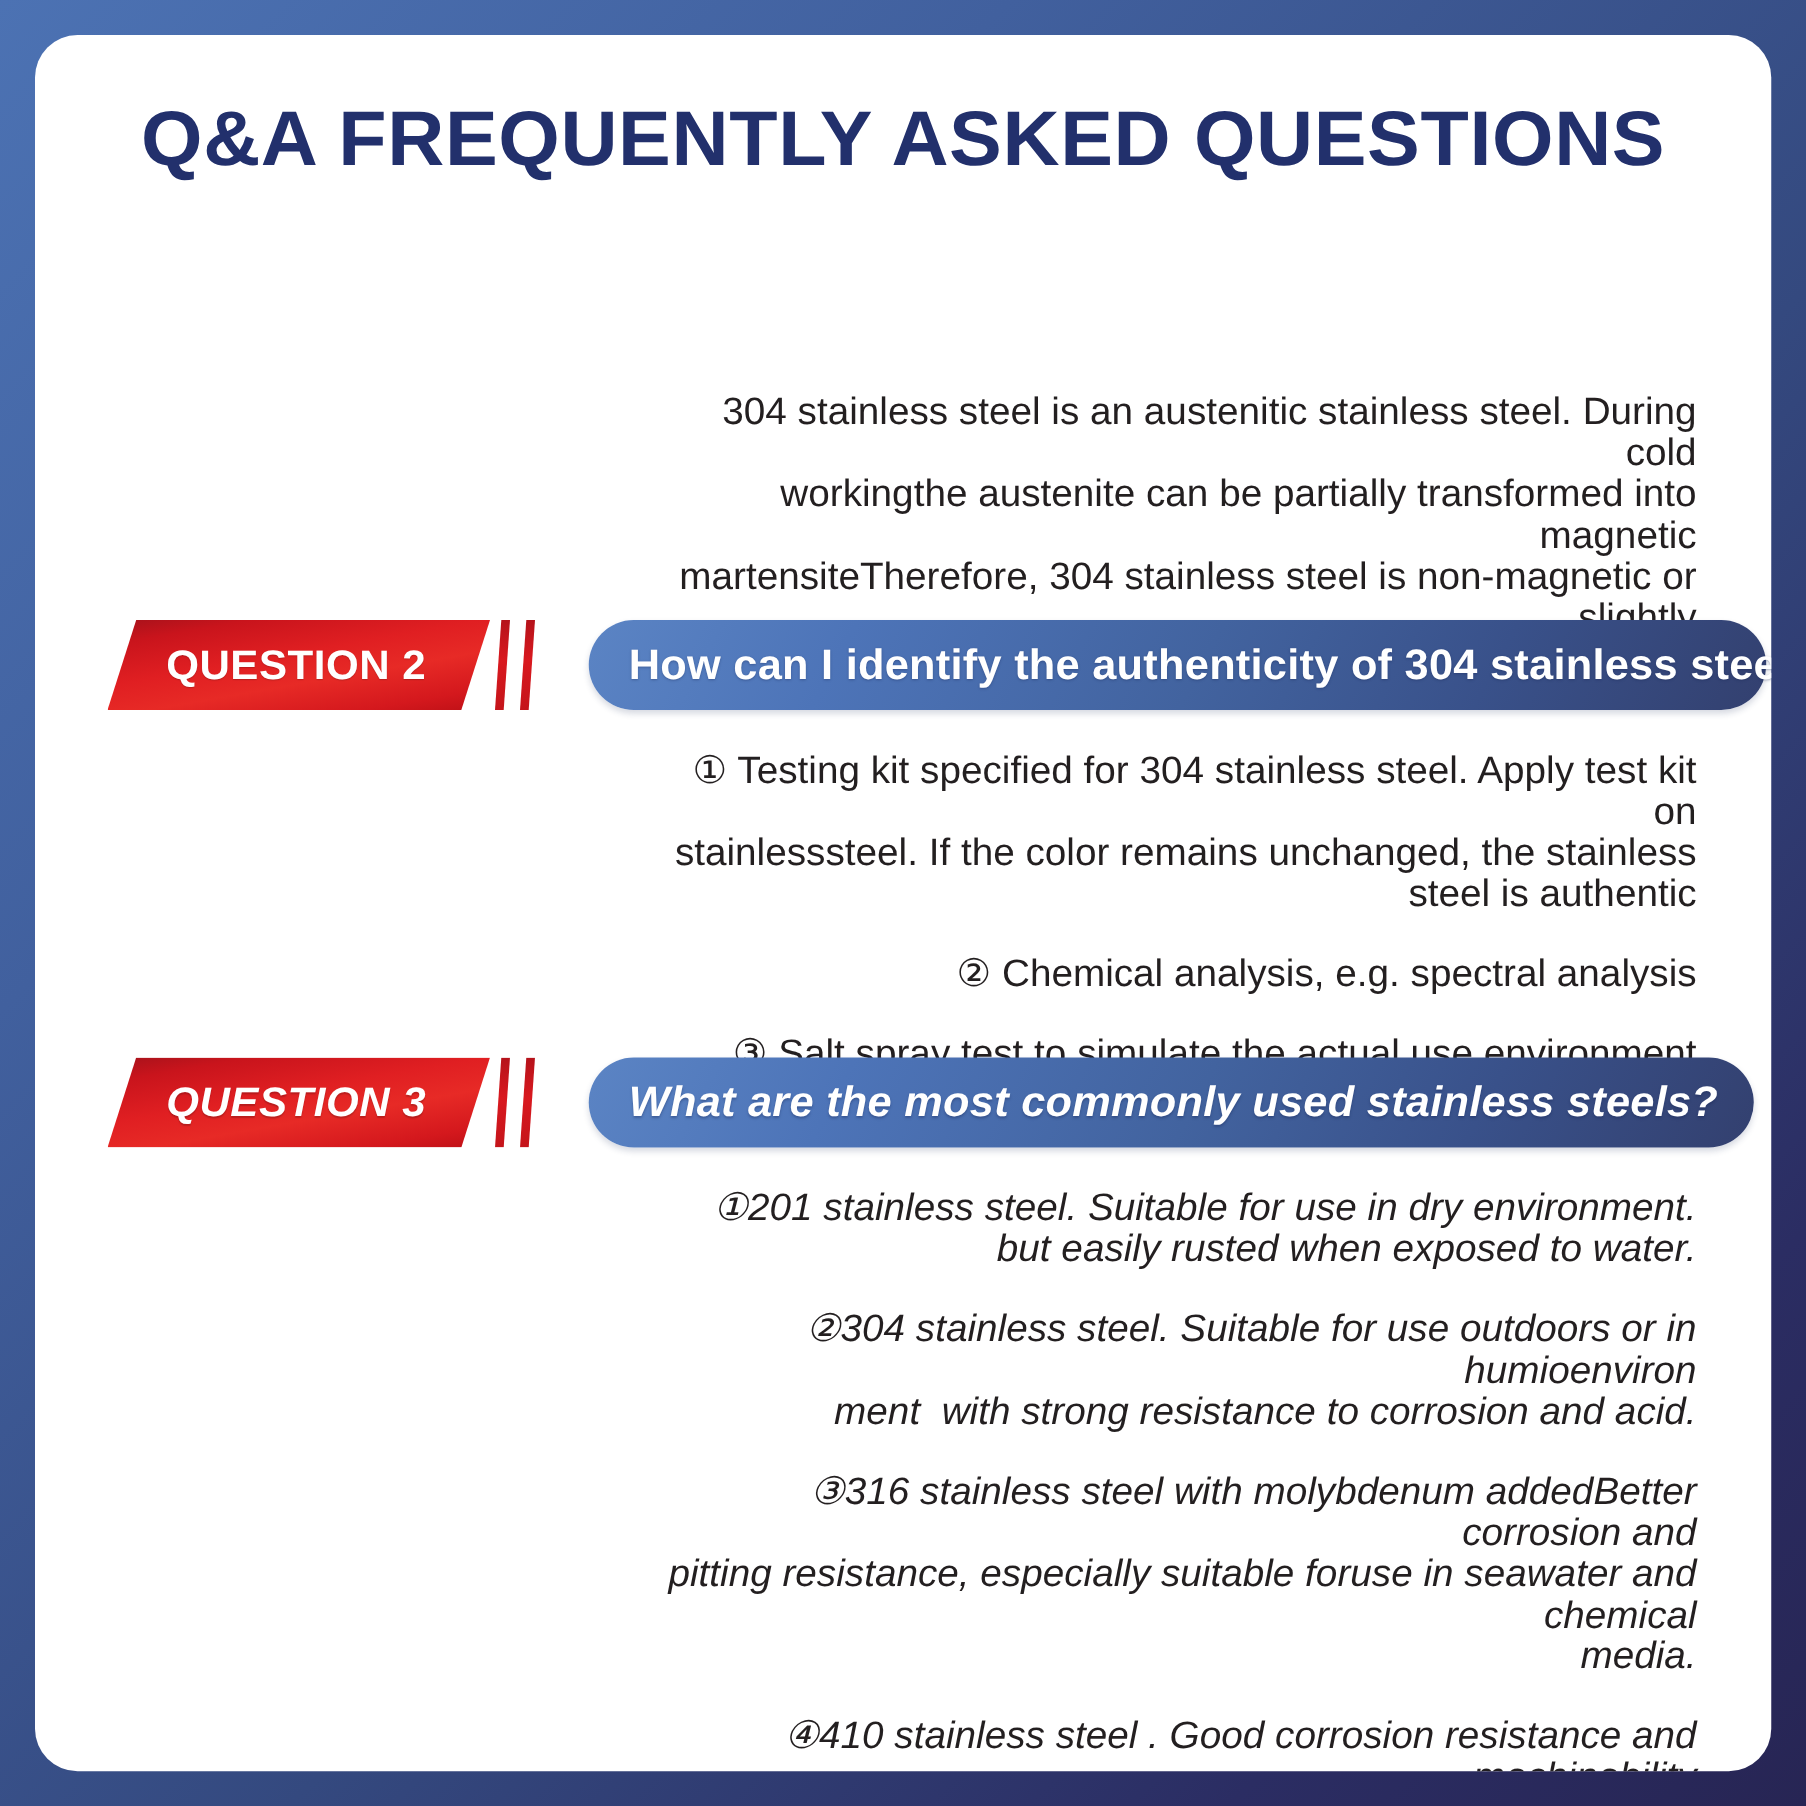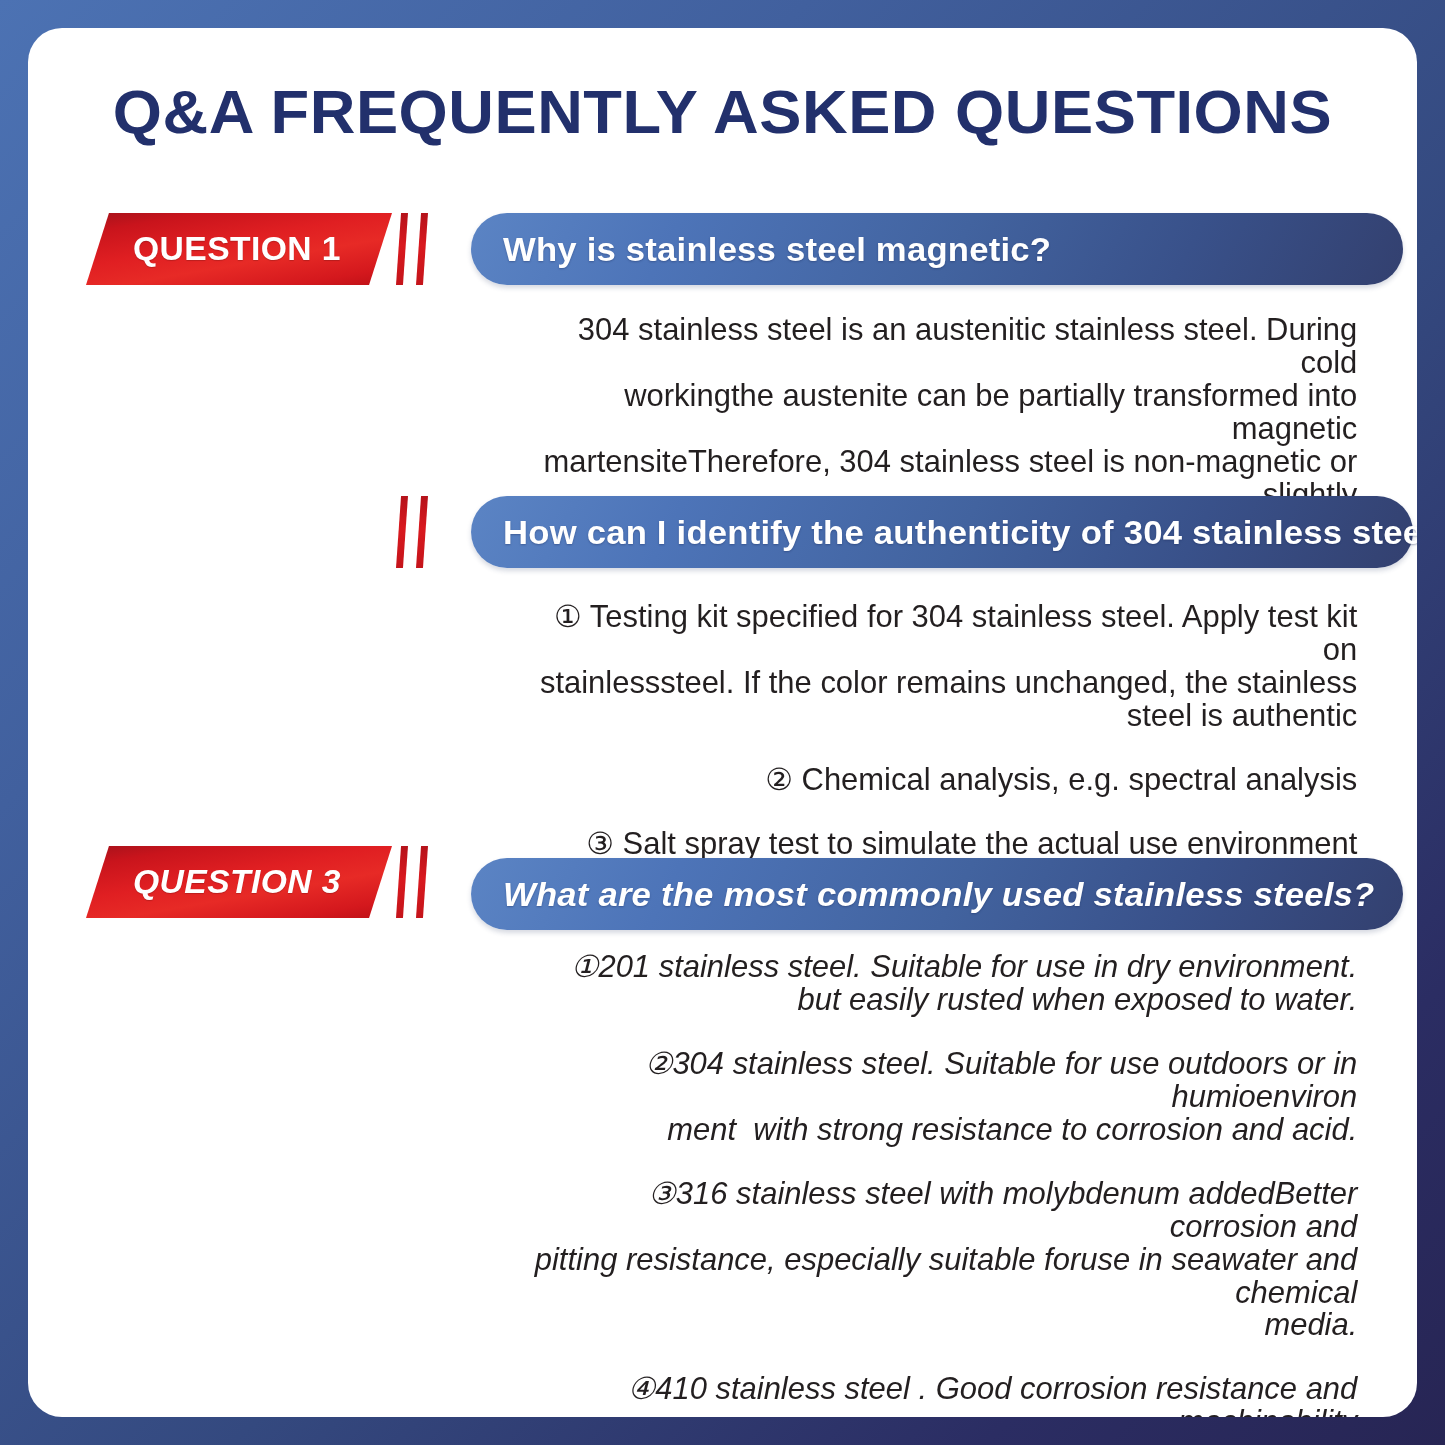--- a/index.html
+++ b/index.html
@@ -152,42 +152,33 @@
 </style>
 </head>
 <body>
 
 <div id="page">
   <div id="card">
 
     <div class="page-title">Q&amp;A FREQUENTLY ASKED QUESTIONS</div>
 
     <div class="qsection" style="top:185px; height:300px;">
-      <div class="qhead">
-        <div class="qbadge">
-          <span class="qbadge-label">QUESTION 1</span>
-        </div>
-        <div class="qslash">
-          <span class="s1"></span>
-            <span class="s2"></span>
-        </div>
-        <div class="qpill" style="width:932px;">
-          <span class="qpill-label">Why is stainless steel magnetic?</span>
-        </div>
-      </div>
       <div class="qbody">
         <div class="qpara">304 stainless steel is an austenitic stainless steel. During cold
 workingthe austenite can be partially transformed into magnetic
 martensiteTherefore, 304 stainless steel is non-magnetic or slightly
 magneticYou can Google it for more details.</div>
       </div>
     </div>
 
     <div class="qsection" style="top:468px; height:340px;">
       <div class="qhead">
+        <div class="qbadge">
+          <span class="qbadge-label">QUESTION 2</span>
+        </div>
         <div class="qslash">
           <span class="s1"></span>
             <span class="s2"></span>
         </div>
         <div class="qpill" style="width:942px;">
           <span class="qpill-label">How can I identify the authenticity of 304 stainless steel?</span>
         </div>
       </div>
       <div class="qbody" style="top:104px;">
         <div class="qpara">① Testing kit specified for 304 stainless steel. Apply test kit on
@@ -200,21 +191,21 @@
 
     <div class="qsection" style="top:818px; height:480px;font-style:italic;">
       <div class="qhead">
         <div class="qbadge">
           <span class="qbadge-label">QUESTION 3</span>
         </div>
         <div class="qslash">
           <span class="s1"></span>
             <span class="s2"></span>
         </div>
-        <div class="qpill" style="width:932px;margin-top:12px;">
+        <div class="qpill" style="width:932px;">
           <span class="qpill-label">What are the most commonly used stainless steels?</span>
         </div>
       </div>
       <div class="qbody" style="top:104px;">
         <div class="qpara">①201 stainless steel. Suitable for use in dry environment.
 but easily rusted when exposed to water.</div>
         <div class="qpara">②304 stainless steel. Suitable for use outdoors or in humioenviron
 ment  with strong resistance to corrosion and acid.</div>
         <div class="qpara">③316 stainless steel with molybdenum addedBetter corrosion and
 pitting resistance, especially suitable foruse in seawater and chemical

